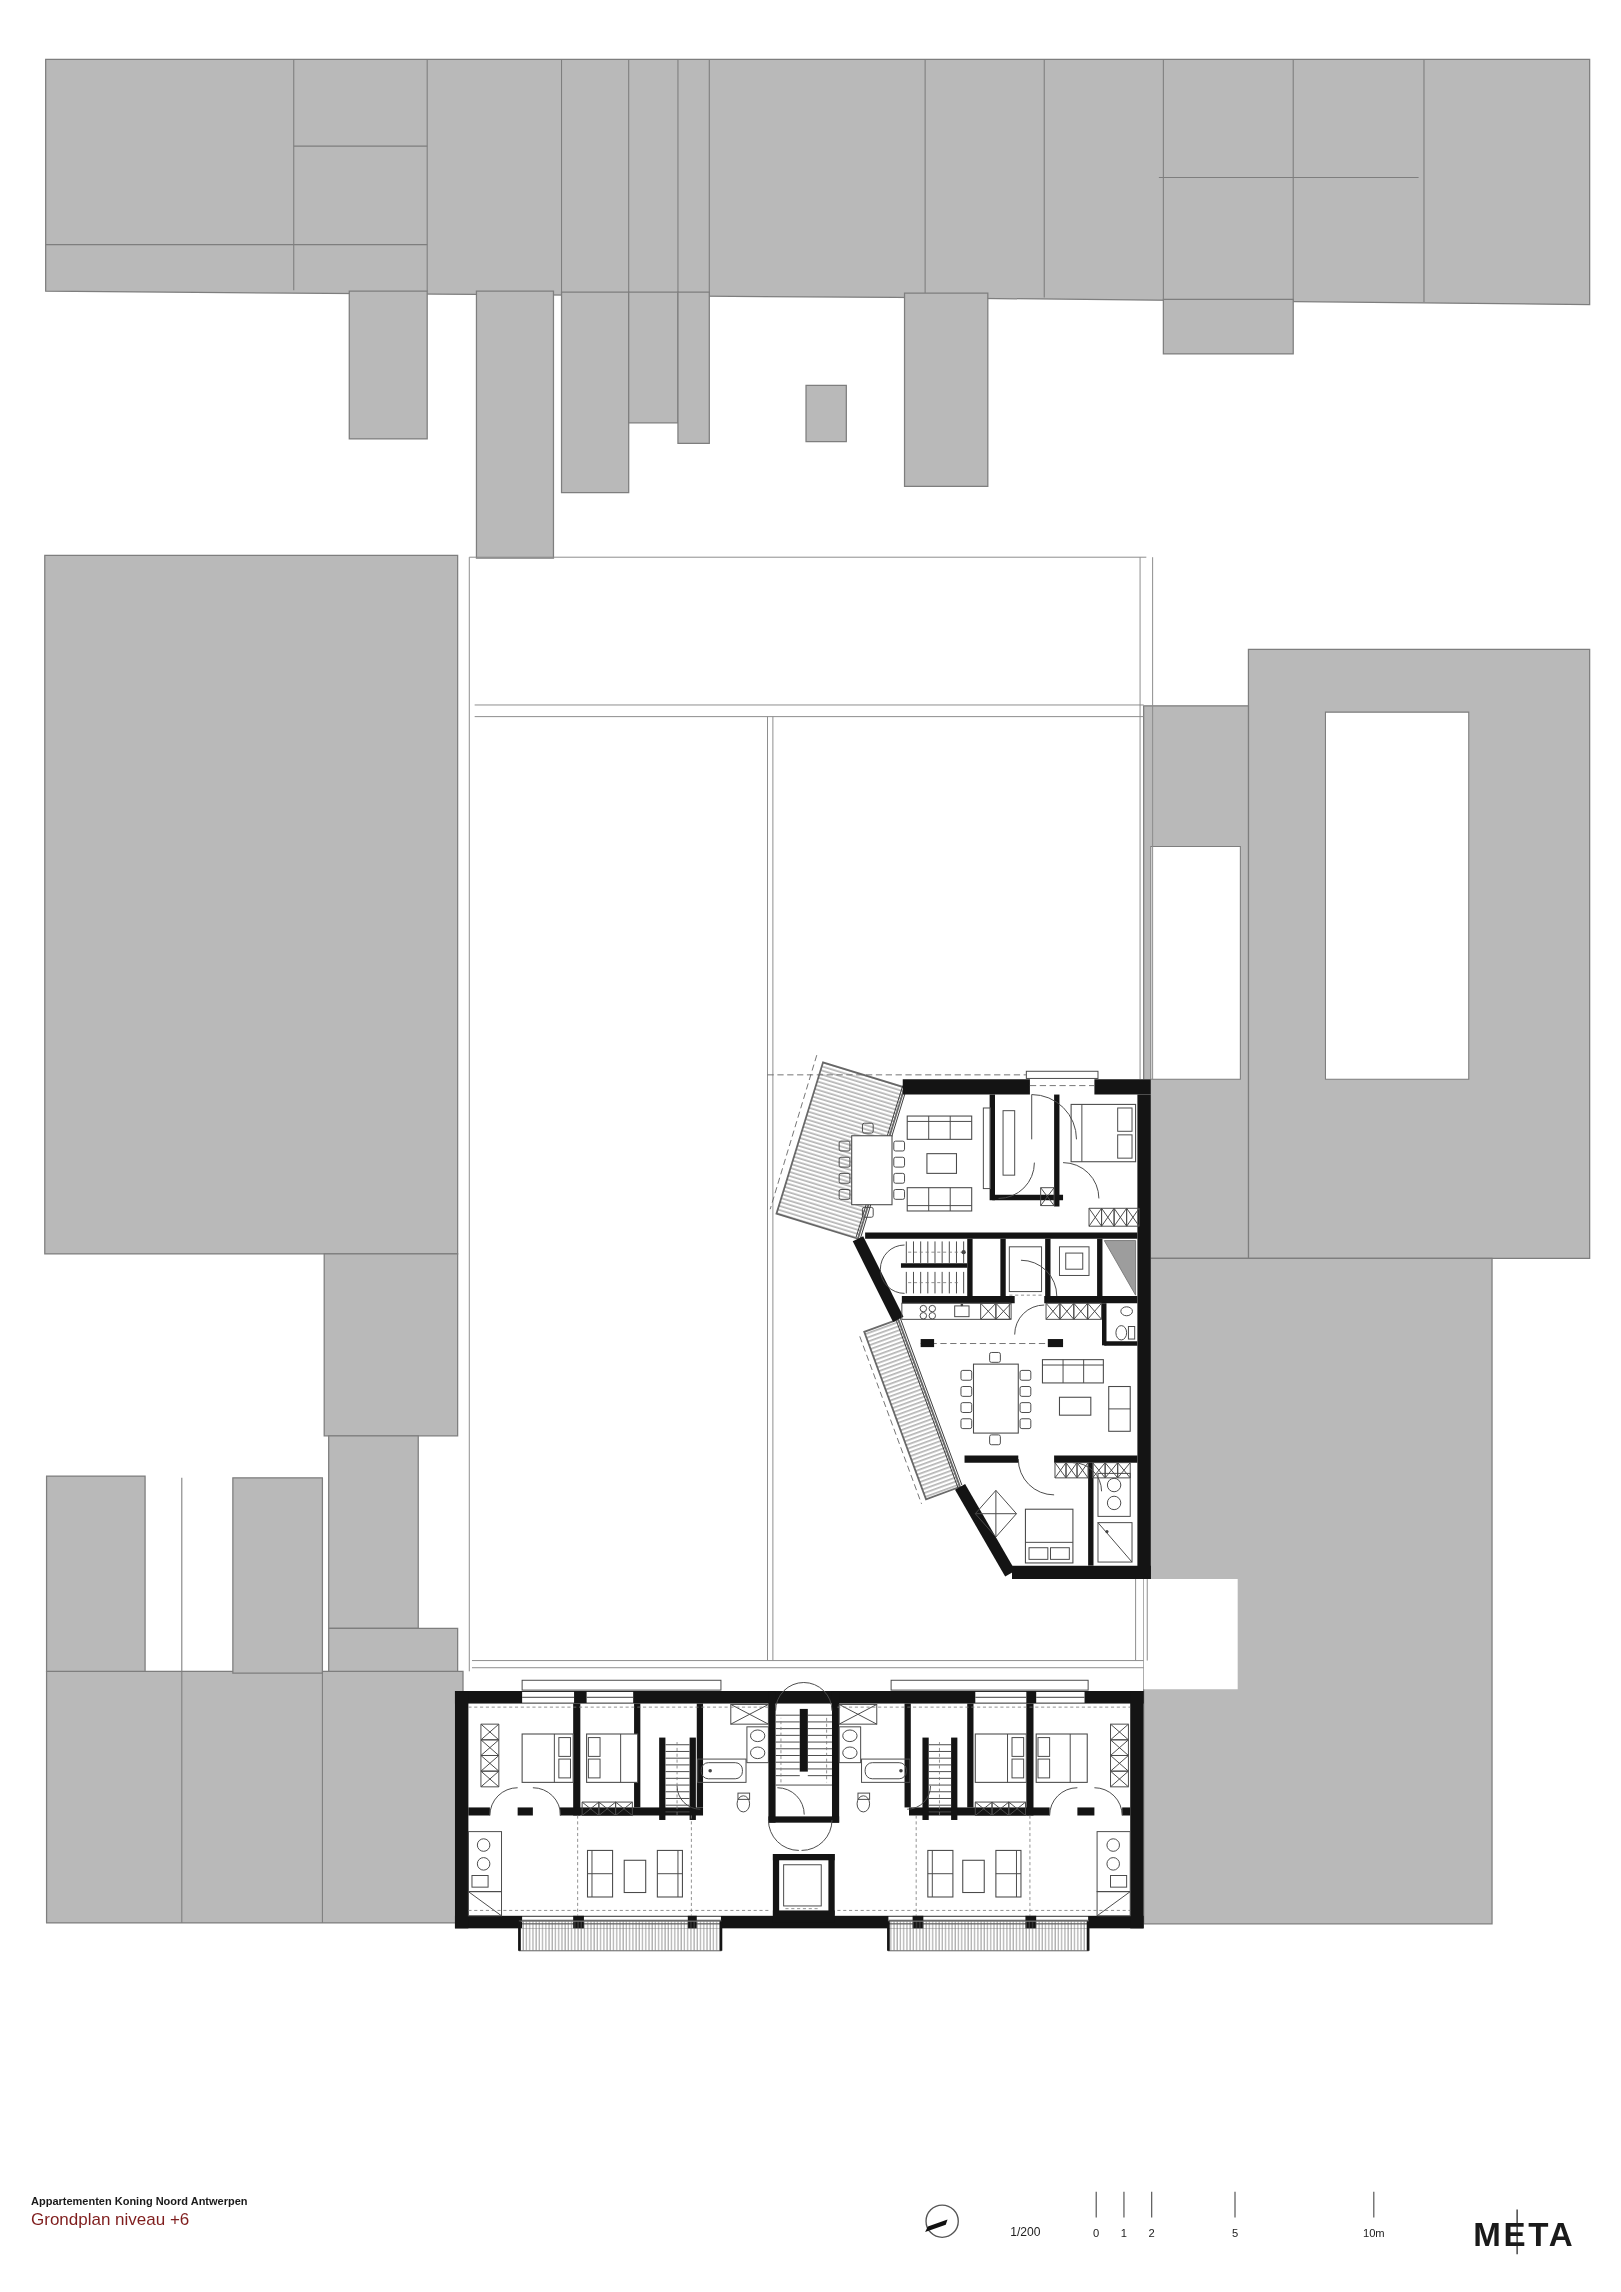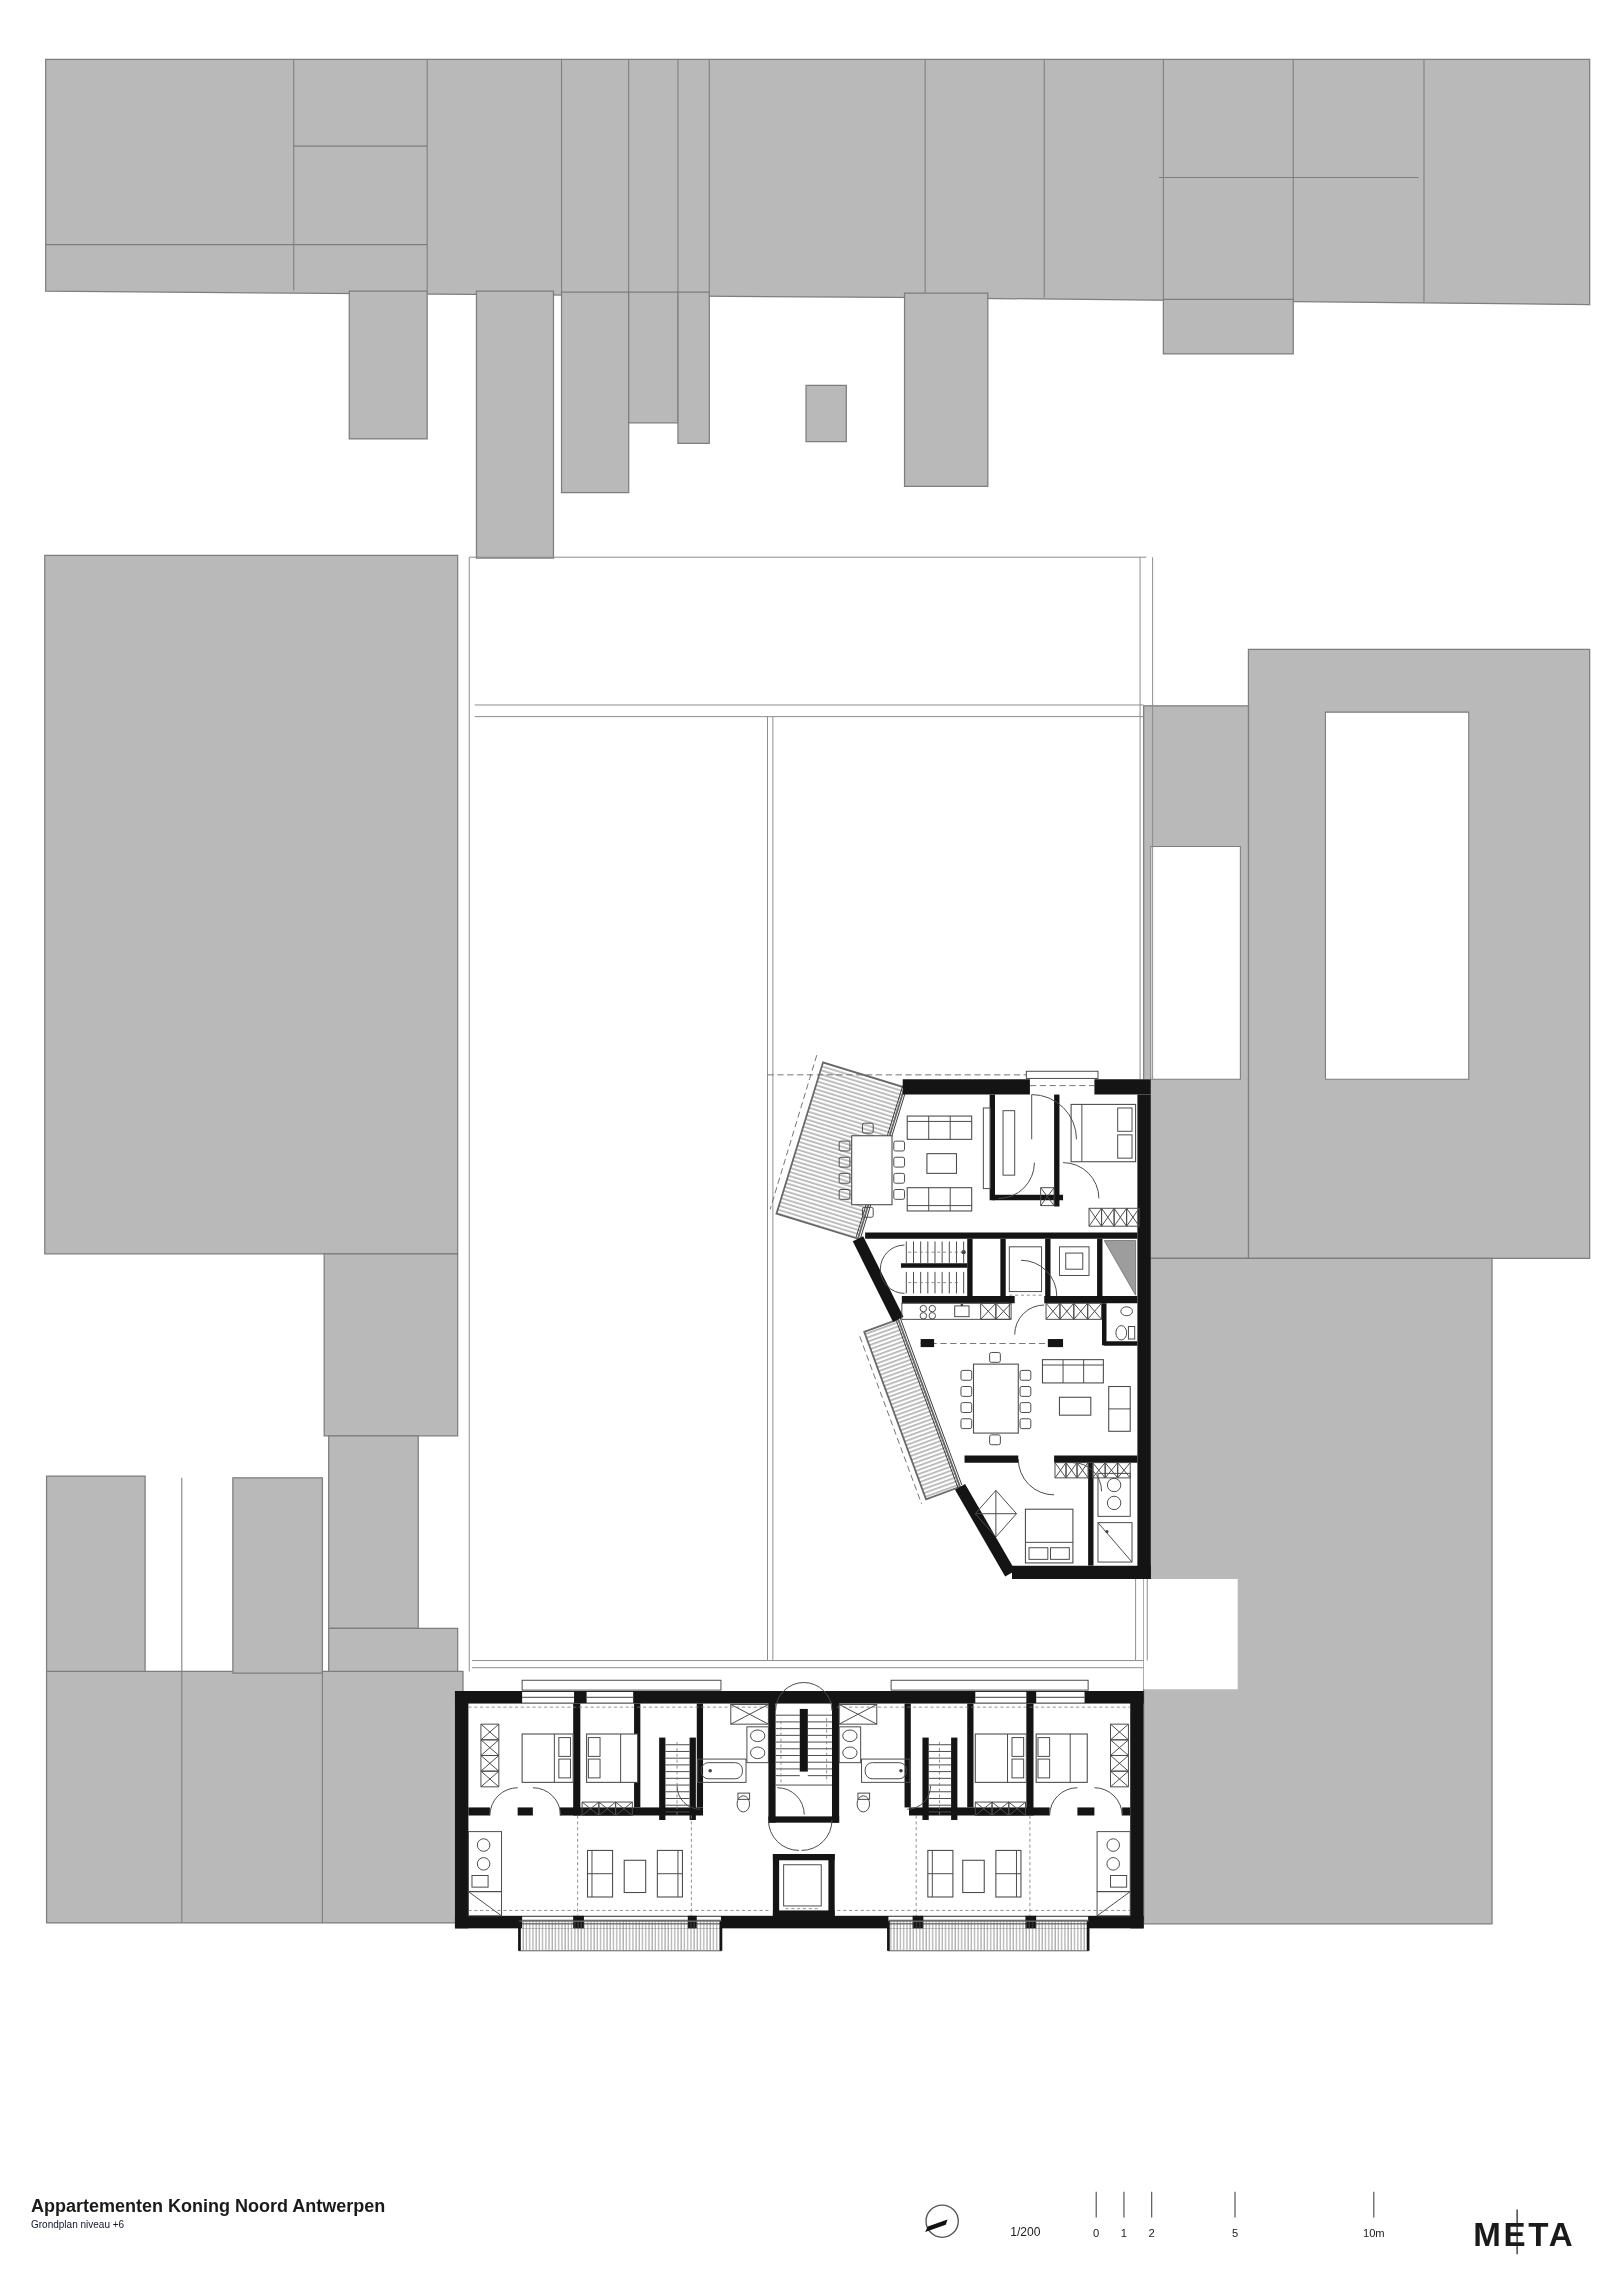--- a/index.html
+++ b/index.html
@@ -17,22 +17,22 @@
   .ws{stroke:var(--wall);fill:none;}
   .f{stroke:var(--furn);stroke-width:1.2;fill:#fff;}
   .fn{stroke:var(--furn);stroke-width:1.1;fill:none;}
   .glz{stroke:#3a3a3a;stroke-width:1.1;fill:none;}
   .d{stroke:#666;stroke-width:1;stroke-dasharray:7 4;fill:none;}
   .d2{stroke:#777;stroke-width:.9;stroke-dasharray:3.5 3;fill:none;}
   .white{fill:#fff;stroke:none;}
   .whiteln{fill:#fff;stroke:var(--building-stroke);stroke-width:1.2;}
   .lbl{font-family:"Liberation Sans",sans-serif;fill:#222;}
   .title-block{position:absolute;left:31px;top:2194px;color:#1a1a1a;line-height:1.35;}
-  .title-block .t1{font-weight:bold;font-size:18px;}
-  .title-block .t2{font-size:10px;color:#0f172a;}
+  .title-block .t1{font-weight:bold;font-size:11px;}
+  .title-block .t2{font-size:17px;color:#7f1d1d;}
   .meta-logo{font-weight:900;letter-spacing:3px;fill:#1a1a1a;font-size:37px;}
 </style>
 </head>
 <body>
 
 <div class="page">
 <svg viewBox="0 0 1810 2560">
   <defs>
     <pattern id="hv" width="3.6" height="10" patternUnits="userSpaceOnUse">
       <path d="M1,0 V10" stroke="#5f5f5f" stroke-width="0.8"></path>

